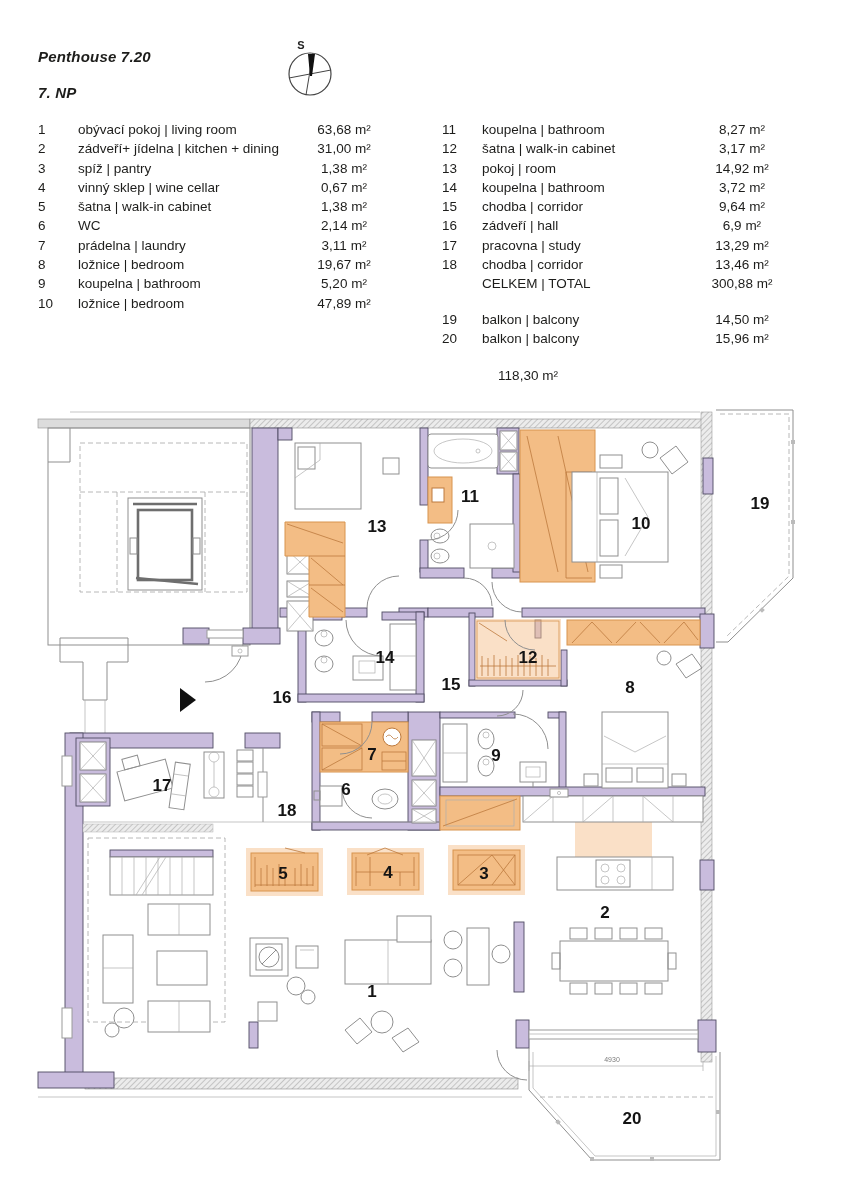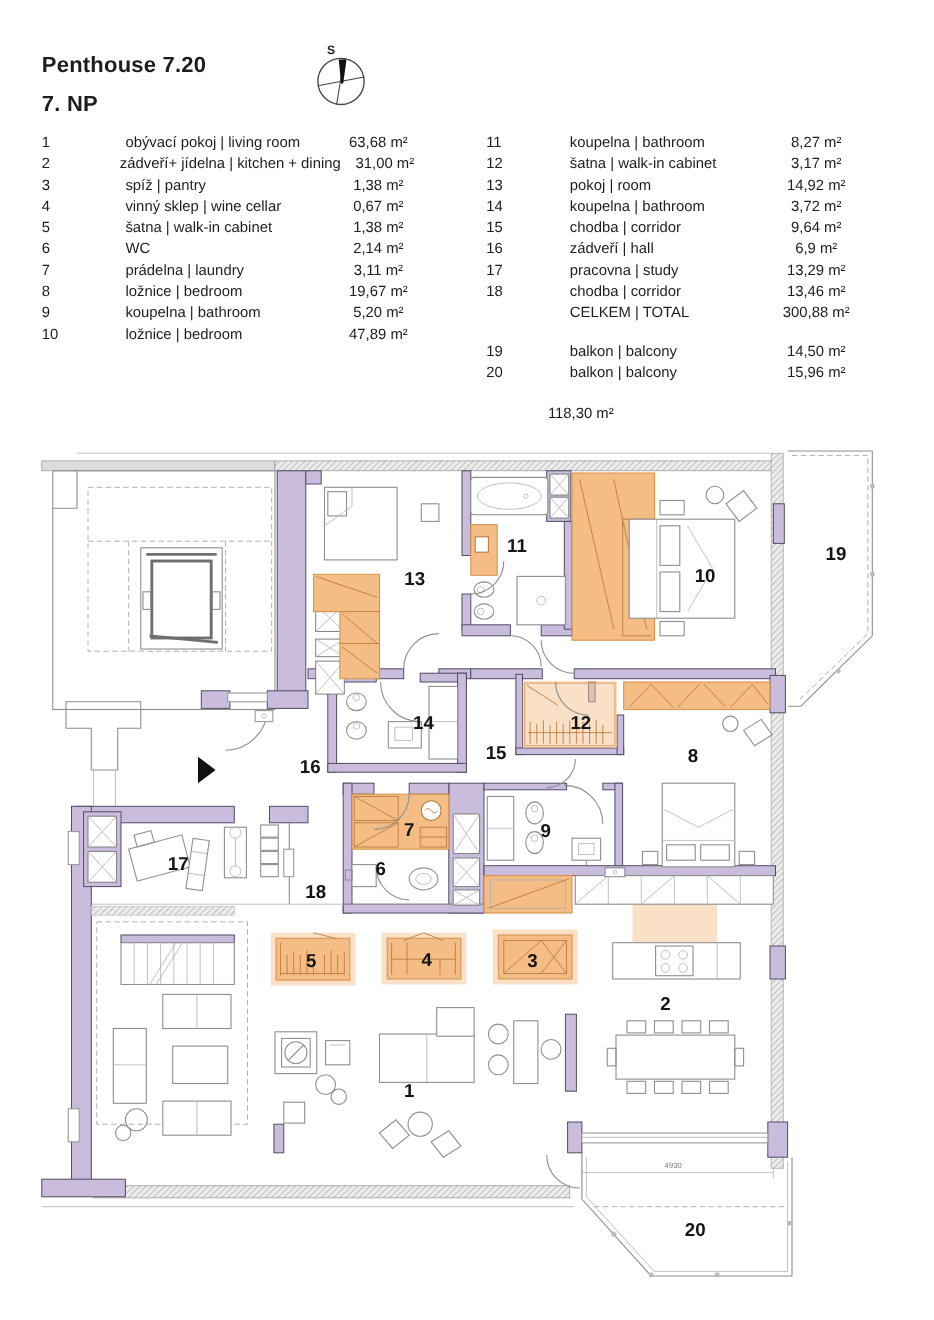--- a/index.html
+++ b/index.html
@@ -1,27 +1,27 @@
 <!DOCTYPE html>
 <html><head>
 <meta charset="utf-8">
 <style>
   html,body{margin:0;padding:0;background:#fff;}
   body{width:849px;height:1200px;position:relative;overflow:hidden;
        font-family:"Liberation Sans",sans-serif;color:#1d1d1b;}
   #plan-svg{position:absolute;left:0;top:0;width:849px;height:1200px;}
-  .hdr{position:absolute;left:38px;font-weight:bold;font-size:20px;letter-spacing:.2px;}
+  .hdr{position:absolute;left:38px;font-weight:bold;font-size:15px;letter-spacing:.2px;font-style:italic;}
   #title{top:48px;}
   #floor{top:84px;text-align:right;}
   .legend{position:absolute;top:120px;font-size:13.5px;line-height:19.3px;}
   #legend-left{left:38px;width:352px;}
   #legend-right{left:442px;width:346px;}
   .lrow{display:flex;height:19.3px;align-items:center;}
   .lno{width:40px;}
-  .lname{flex:1;white-space:nowrap;margin-left:36px;}
+  .lname{flex:1;white-space:nowrap;}
   .larea{width:92px;text-align:center;white-space:nowrap;}
   .gapA{height:16px;}
   .gapB{height:18px;}
   
   .g1{fill:none;stroke:#8f8f8f;stroke-width:1;}
   .g1w{fill:#fff;stroke:#8f8f8f;stroke-width:1;}
   .g2{fill:none;stroke:#aeaeae;stroke-width:.7;}
   .gd{fill:none;stroke:#a6a6a6;stroke-width:.8;stroke-dasharray:5 3;}
   .gt{fill:none;stroke:#6e6e6e;stroke-width:2.6;}
   .wall{fill:#c9bcdd;stroke:#4f4b63;stroke-width:.9;}

